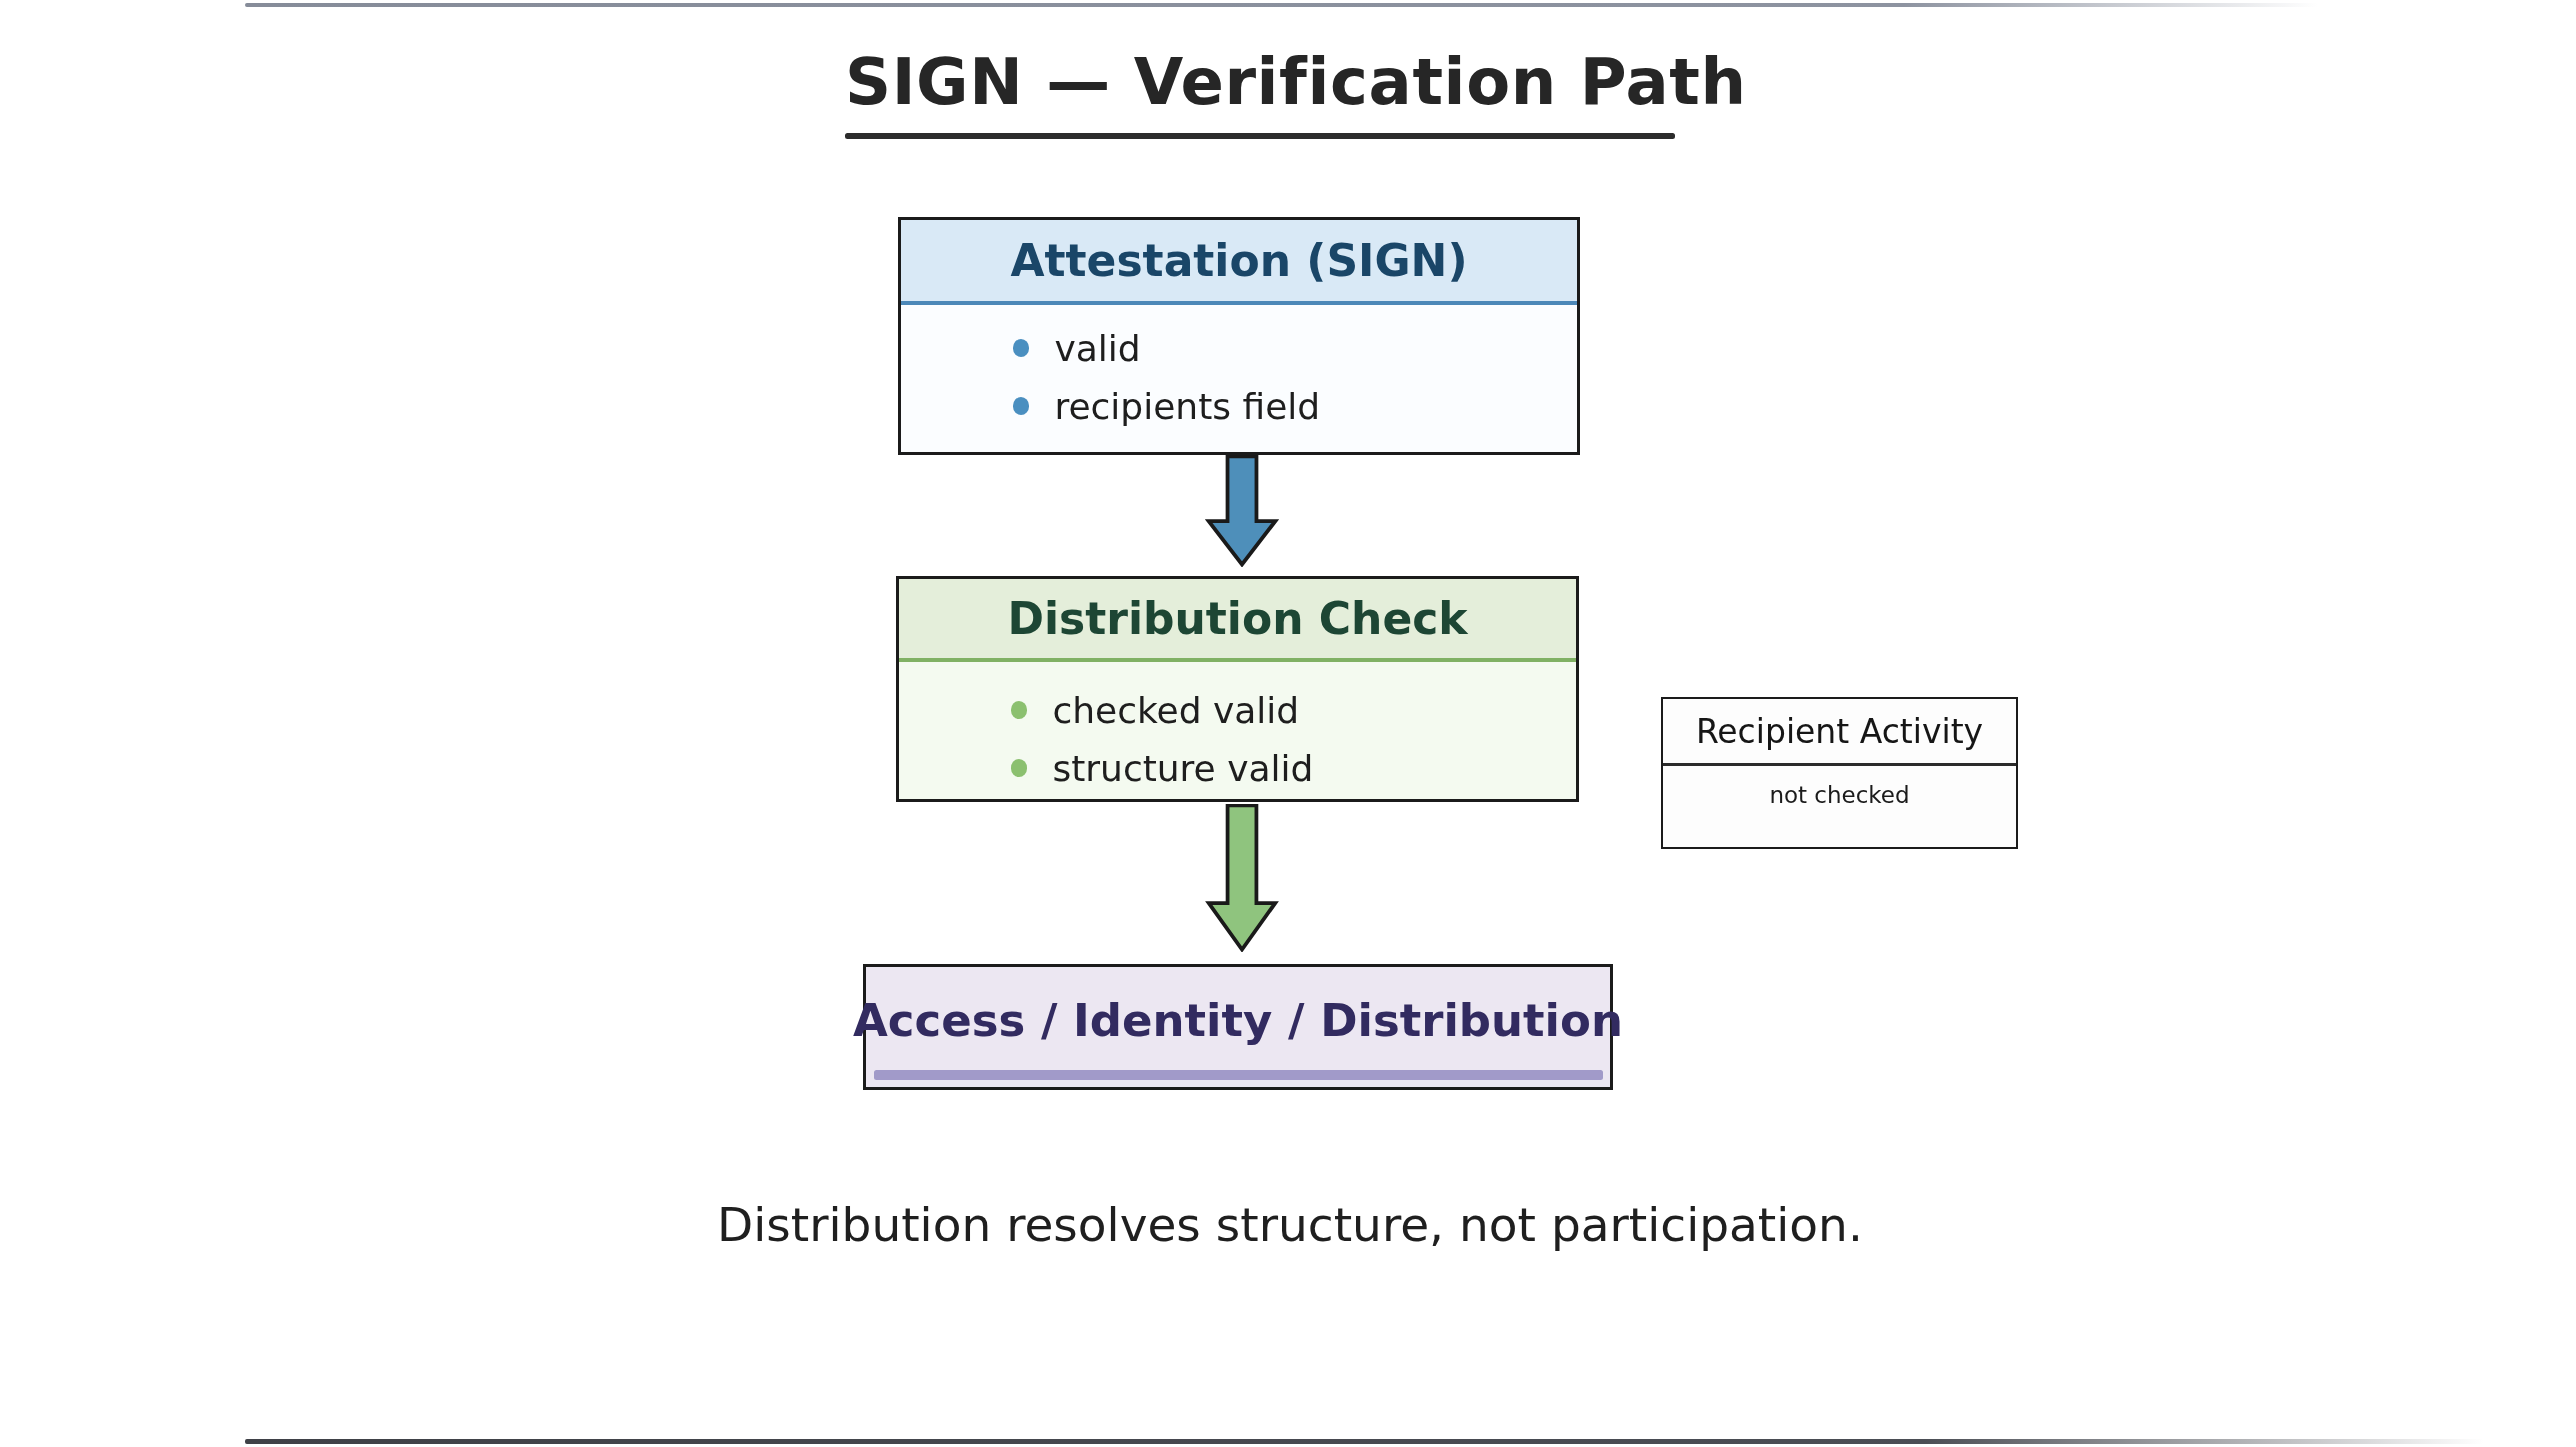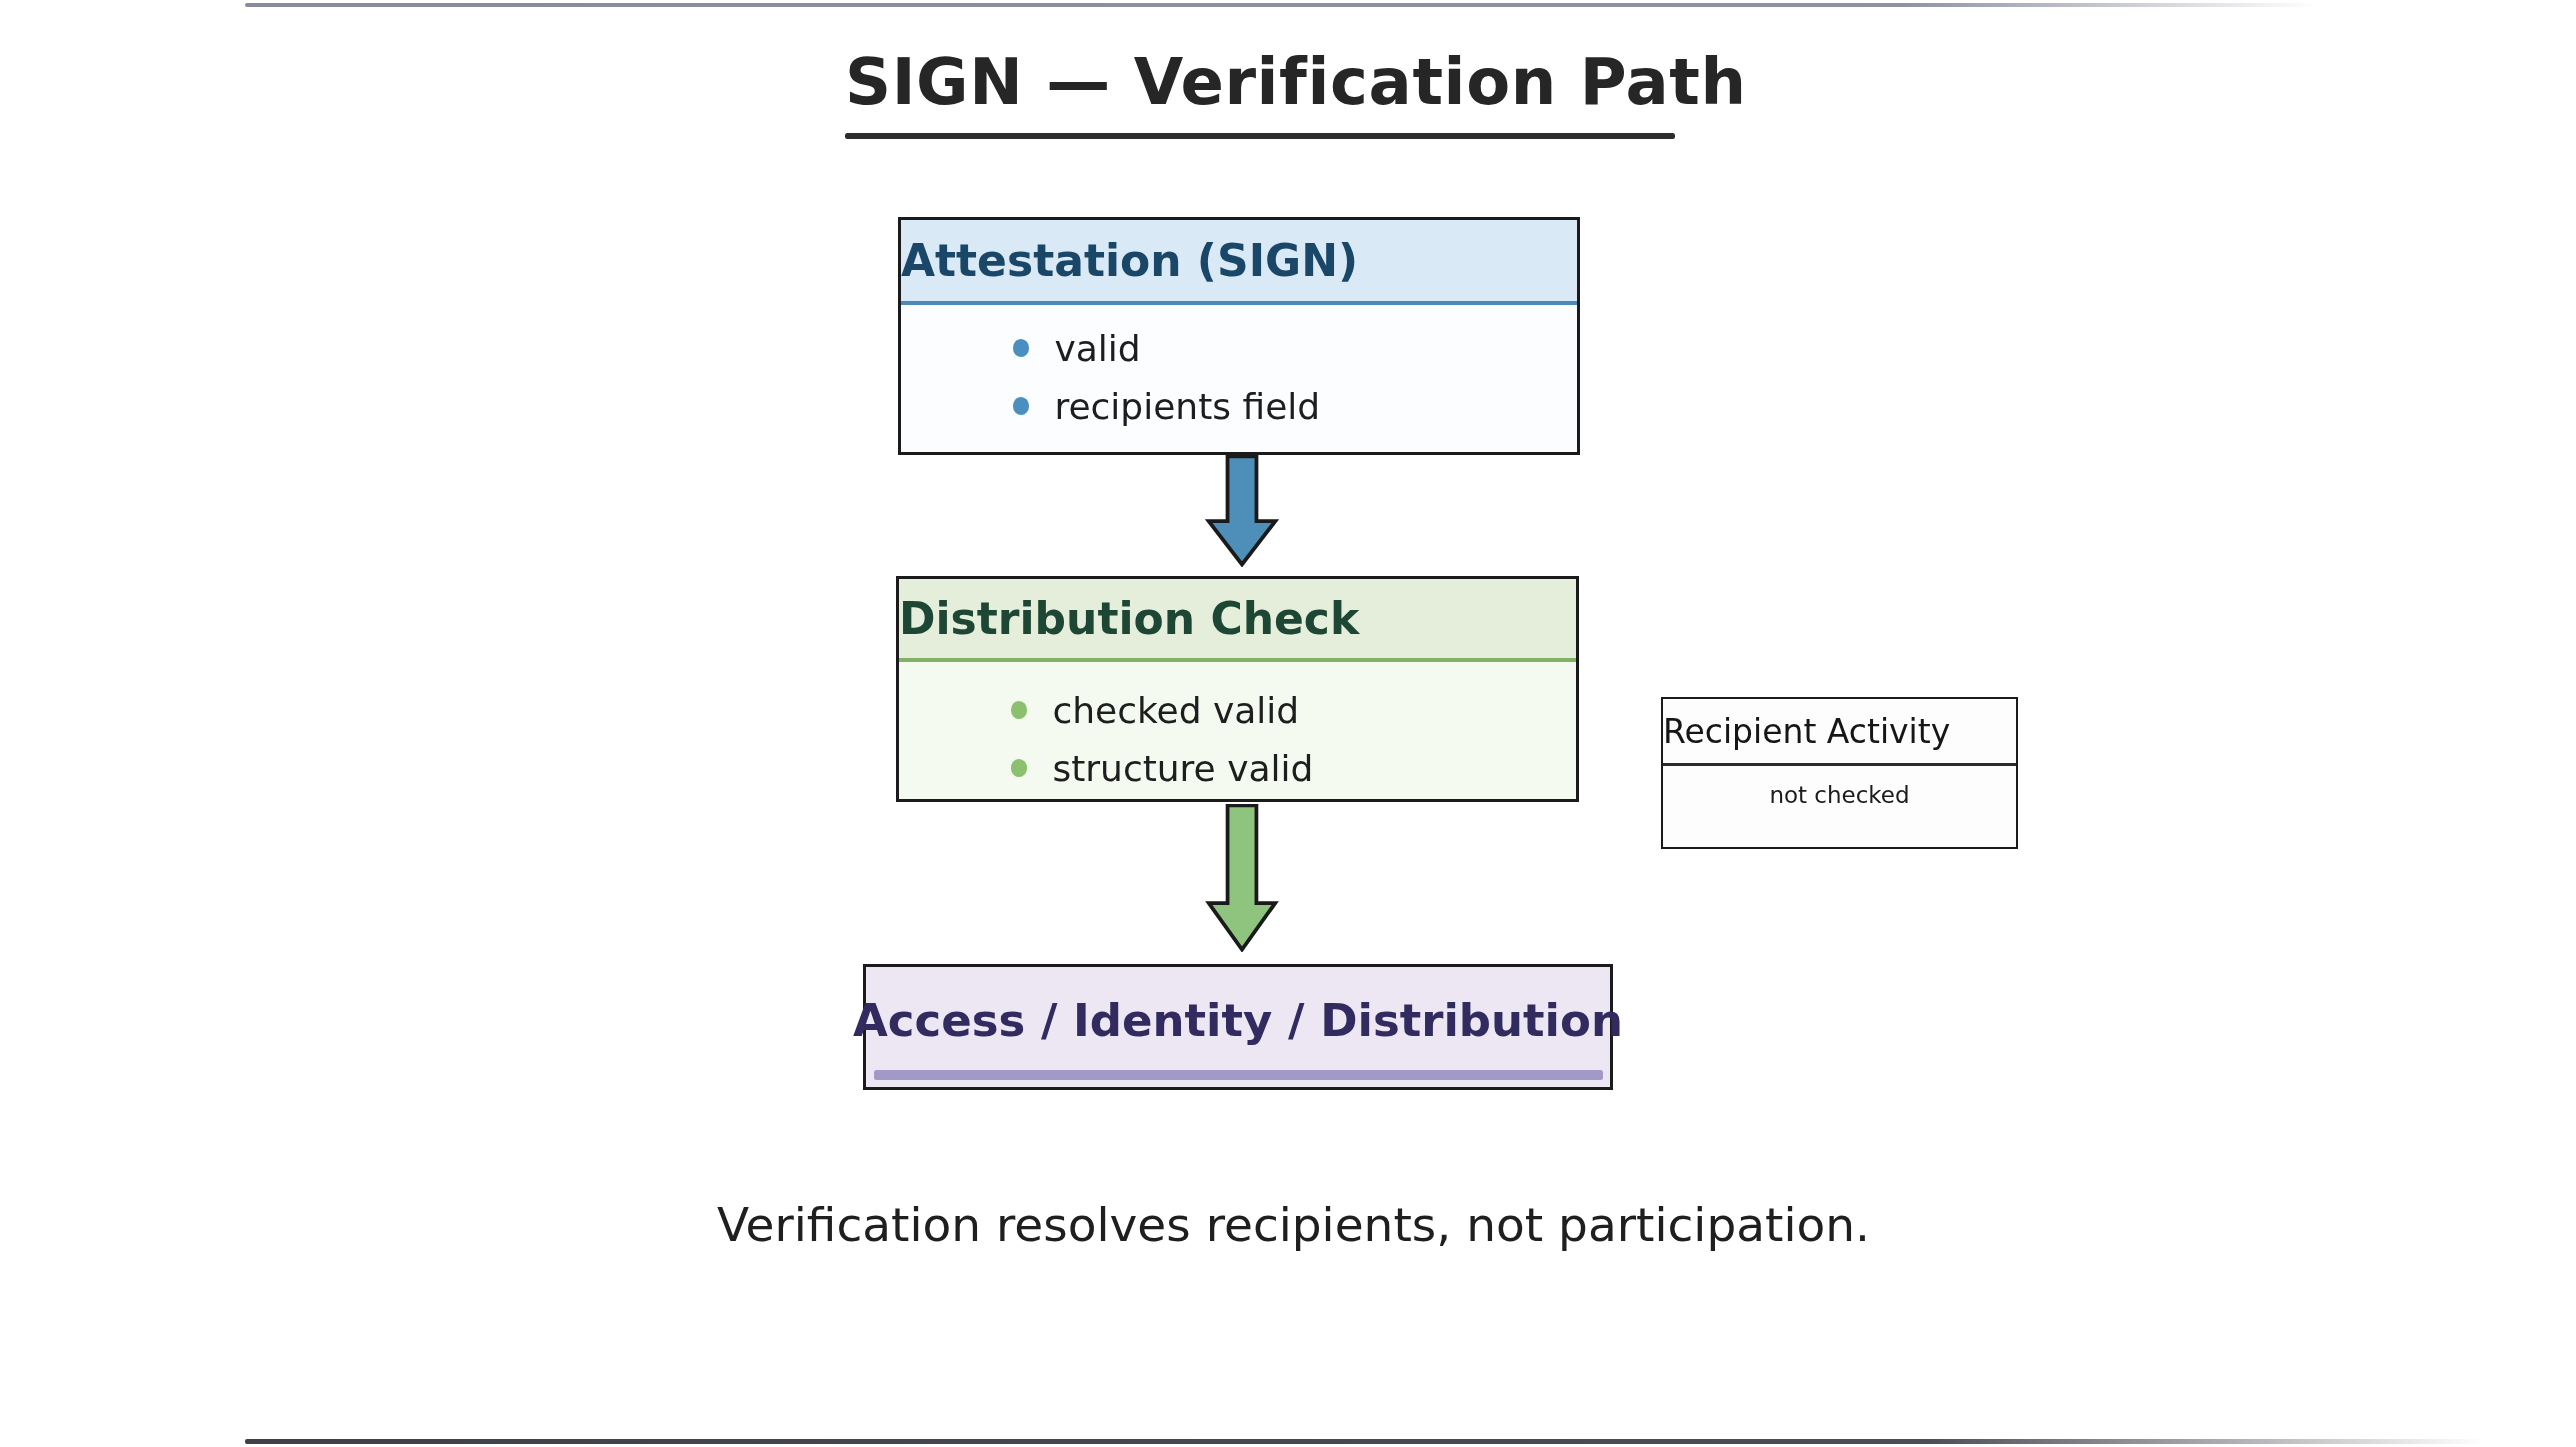--- a/index.html
+++ b/index.html
@@ -34,21 +34,21 @@
   .title-underline{
     margin-top:7.5px; height:5.7px; background:#2c2c2c; border-radius:2.5px;
   }
 
   
   .box{
     position:absolute; box-sizing:border-box;
     border:3.1px solid #1b1b1b; background:#fbfdff;
   }
   .box header{
-    display:flex; align-items:center; 
+    display:flex; align-items:center; justify-content:center;
     font-weight:600; white-space:nowrap;
   }
   .bullet-row{display:flex; align-items:center; height:58px; padding-left:112px;}
   .bullet-row .dot{
     flex:0 0 auto; width:16.4px; height:17.6px; border-radius:50%; margin-right:25px;
   }
   .bullet-row .bullet-label{font-size:36px; color:#1e1e1e; white-space:nowrap;}
 
   
   .box-attestation{left:898px; top:217px; width:682px; height:238px; background:#fbfdff;}
@@ -160,18 +160,18 @@
 
   <svg class="arrow arrow-green" width="106" height="148" viewBox="0 0 168 236">
     <polygon points="61,2 107,2 107,158 137,158 84,232 31,158 61,158" stroke="#1a1a1a" stroke-width="6" stroke-linejoin="miter" fill="#8fc47e"></polygon>
   </svg>
 
   <section class="box box-outcome">
     <span class="outcome-label">Access / Identity / Distribution</span>
     <div class="outcome-strip"></div>
   </section>
 
-  <div class="caption">Verification resolves recipients, not participation.</div>
+  <div class="caption">Distribution resolves structure, not participation.</div>
 
   <div class="bottom-line"></div>
 
 </div>
 
 
 </body></html>

